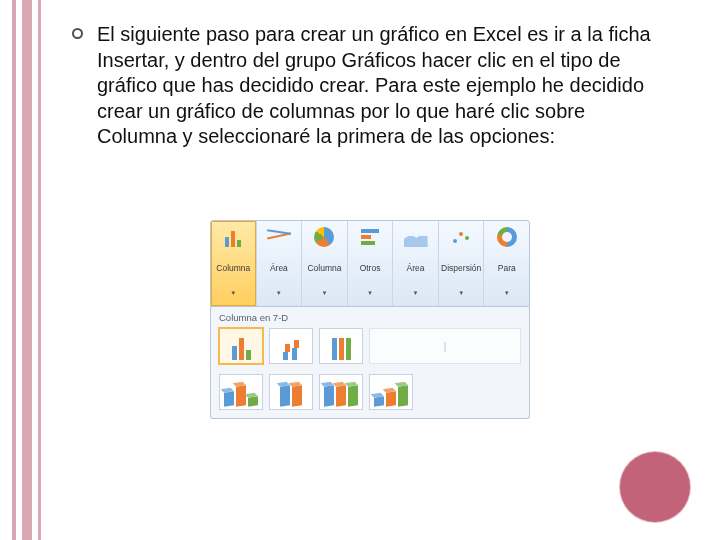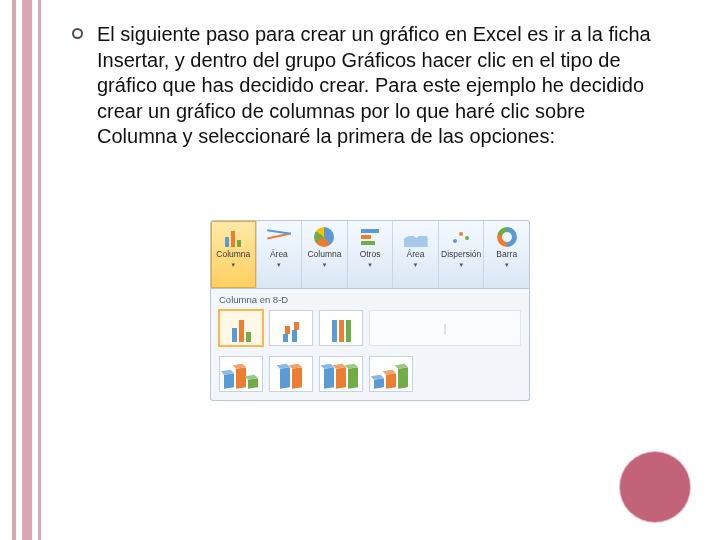--- a/index.html
+++ b/index.html
@@ -51,22 +51,22 @@
     background: linear-gradient(#f4f9ff, #dbe7f5);
     border-radius: 3px 3px 0 0;
     overflow: hidden;
   }
   .chart-btn {
     flex: 1 1 0;
     display: flex;
     flex-direction: column;
     align-items: center;
     justify-content: flex-end;
-    padding: 4px 2px 20px;
-    gap: 2px;
+    padding: 4px 2px 10px;
+    gap: 16px;
     border-right: 1px solid #cbd6e4;
     font-size: 8.5px;
     color: #3a3a3a;
     cursor: pointer;
   }
   .chart-btn:last-child { border-right: none; }
   .chart-btn.selected {
     background: linear-gradient(#ffe9a8, #ffcf5f);
     box-shadow: inset 0 0 0 1px #e6a93a;
   }
@@ -228,27 +228,27 @@
               <i></i>
             </div>
           </div>
         <span>Dispersión</span>
         <span class="dd">▾</span>
       </div>
       <div class="chart-btn">
         <div class="ico">
             <div class="ico-donut"></div>
           </div>
-        <span>Barra</span>
+        <span>Para</span>
         <span class="dd">▾</span>
       </div>
     </div>
 
     <div class="gallery">
-      <div class="gallery-section-title">Columna en 8-D</div>
+      <div class="gallery-section-title">Columna en 7-D</div>
       <div class="gallery-row">
         <div class="thumb sel">
           <span class="c1" style="height:14px"></span>
             <span class="c2" style="height:22px"></span>
             <span class="c3" style="height:10px"></span>
         </div>
         <div class="thumb">
           <span class="c1" style="height:8px"></span>
             <span class="c1" style="height:8px;background:#ed7d31;margin-left:-5px;margin-bottom:8px"></span>
           <span class="c1" style="height:12px"></span>

